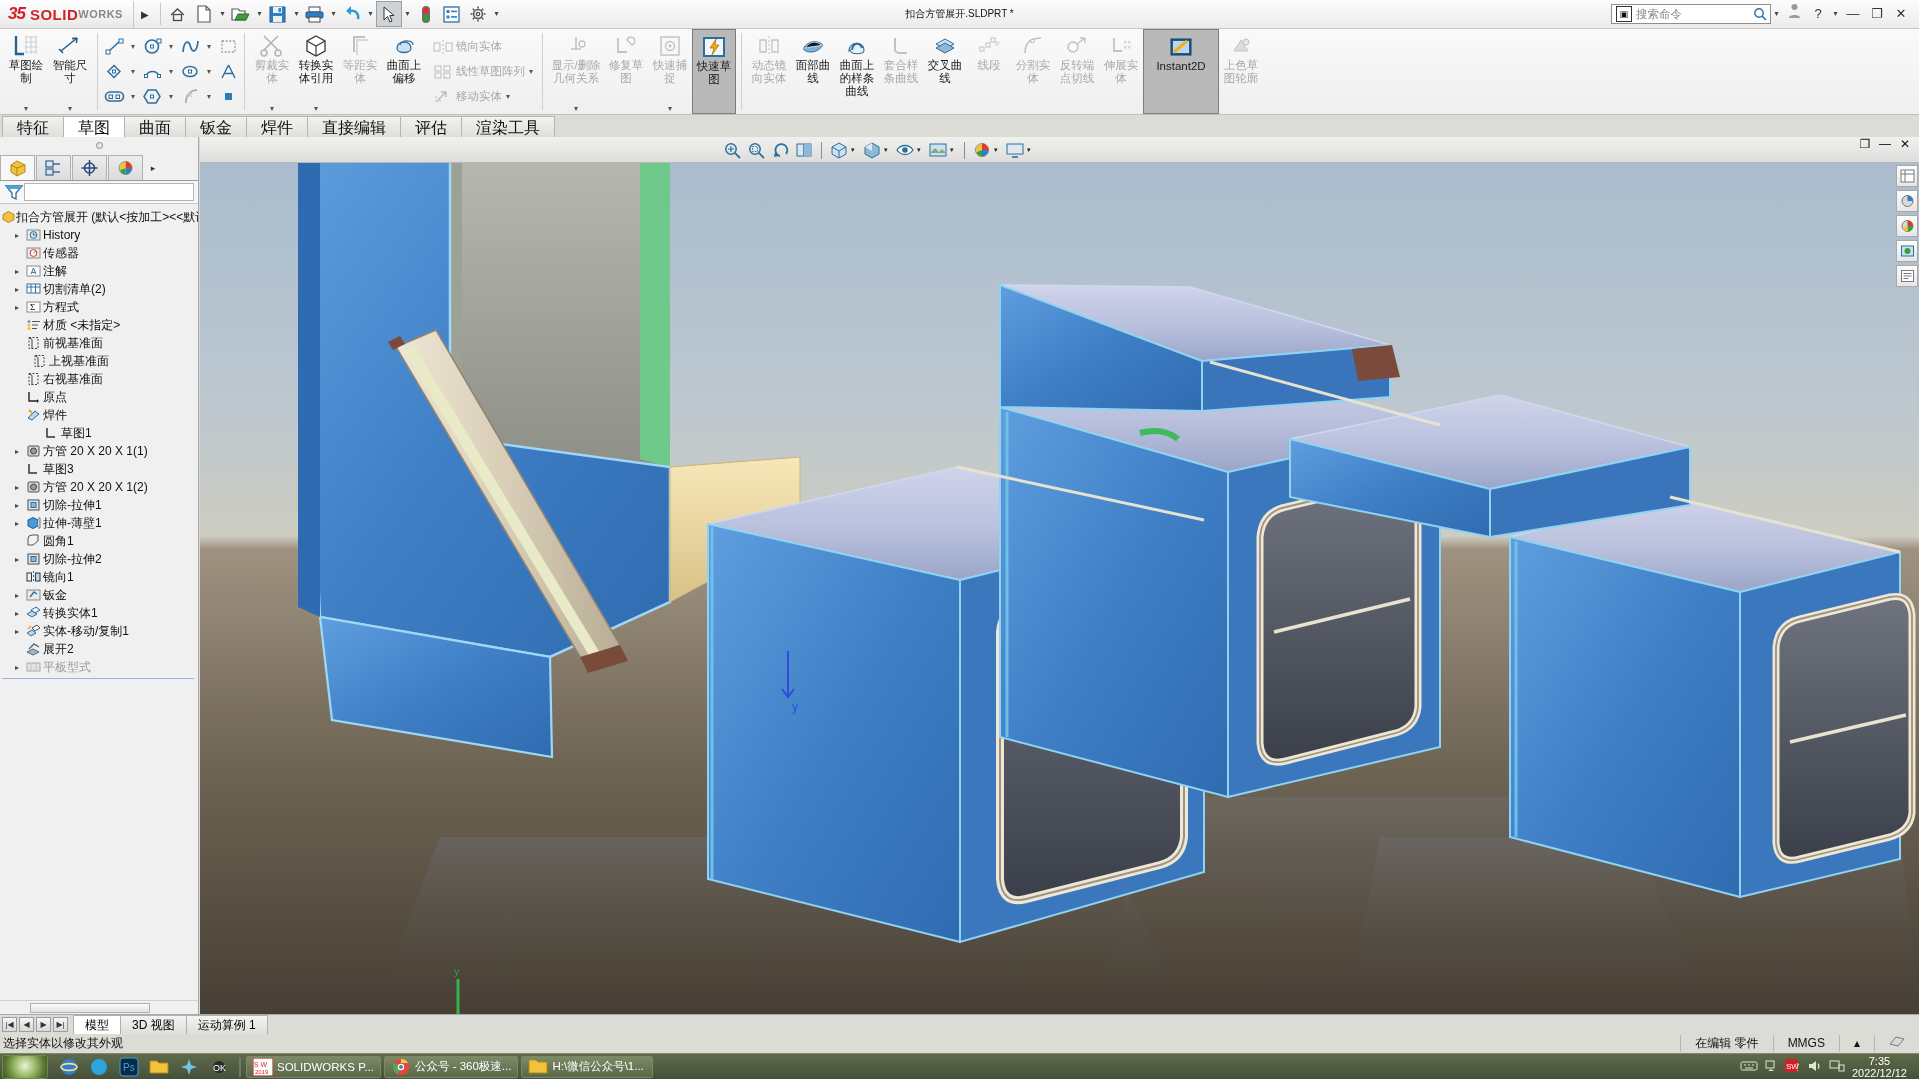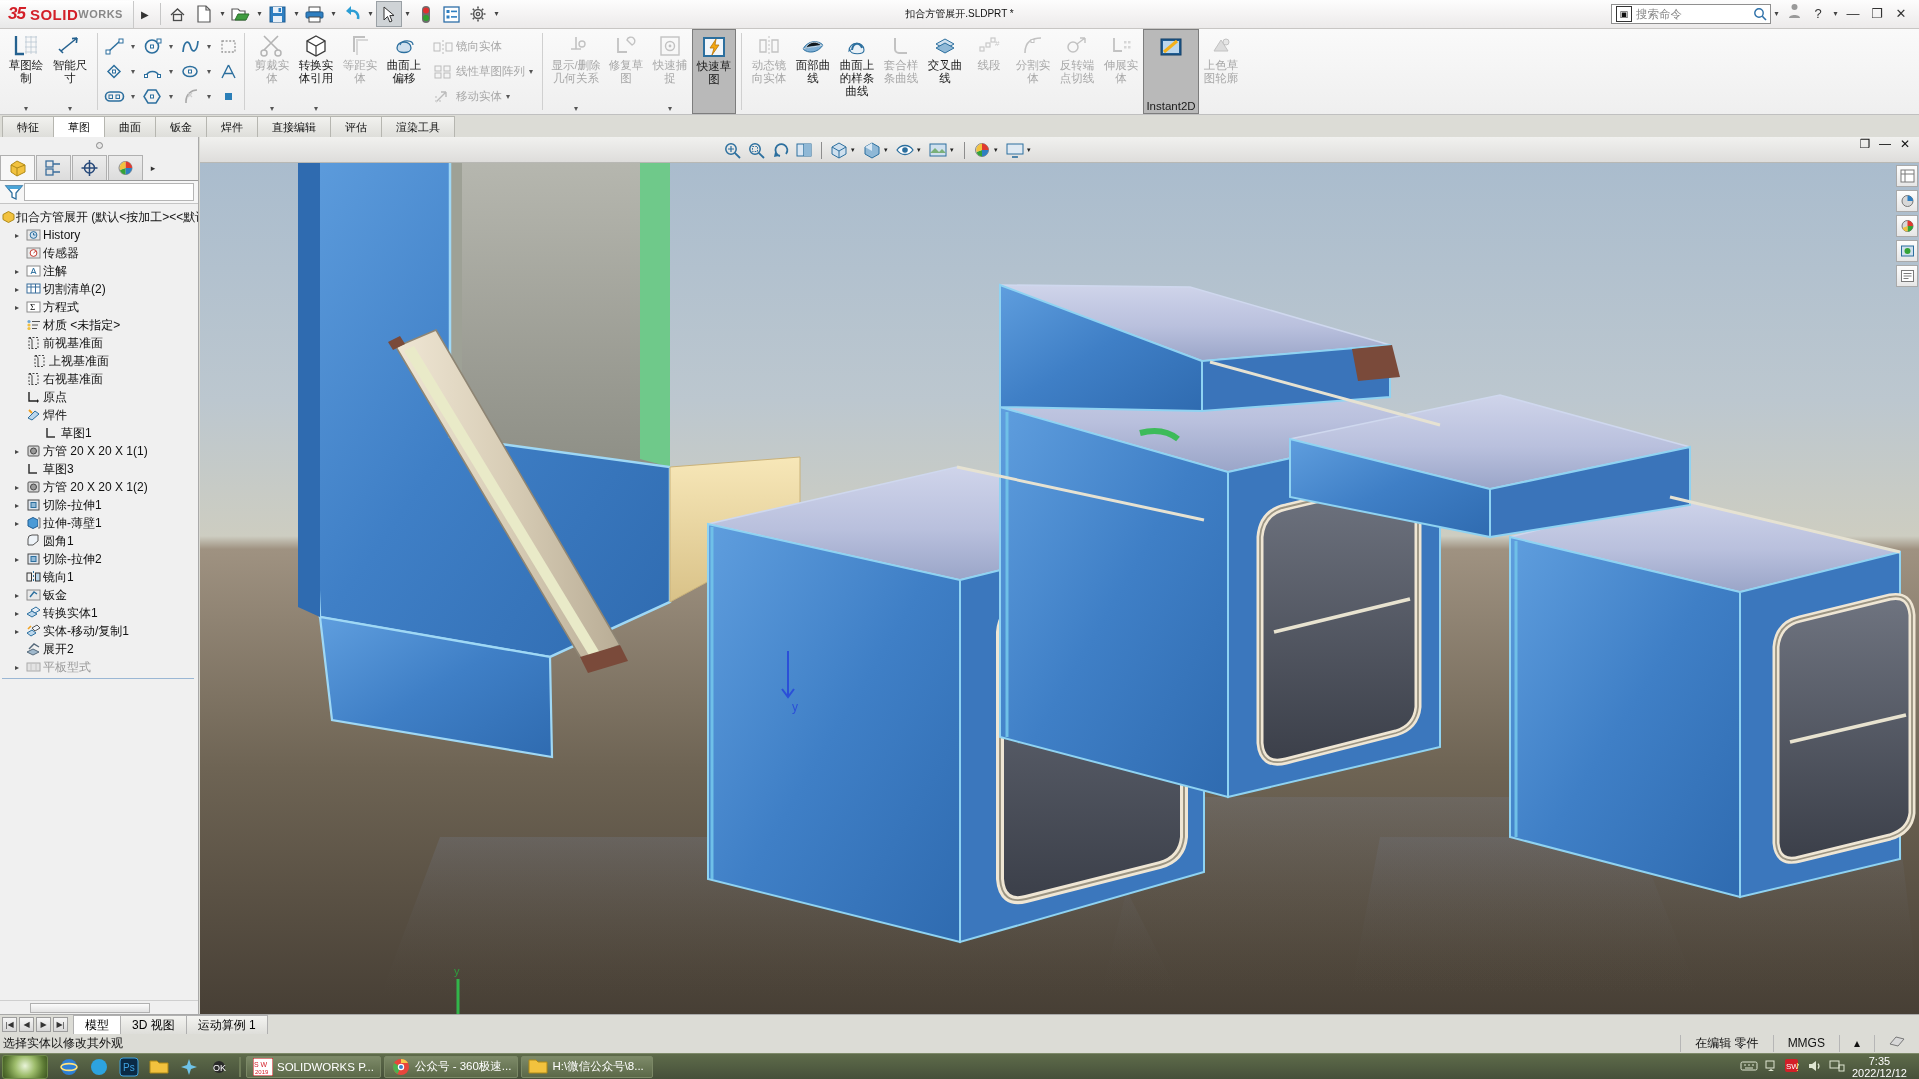--- a/index.html
+++ b/index.html
@@ -41,35 +41,35 @@
   .rgroup { display:flex; align-items:stretch; padding:0 2px; }
   .rsep { width:1px; background:#d0d0d0; margin:4px 3px; }
   .bigbtn { width:44px; display:flex; flex-direction:column; align-items:center;
      padding-top:4px; position:relative; }
   .bigbtn .ico { height:26px; display:flex; align-items:center; justify-content:center; }
   .bigbtn .lbl { font-size:11.5px; line-height:13px; text-align:center; color:#1a1a1a;
      width:44px; word-break:break-all; }
   .bigbtn.dis .lbl { color:#a8a8a8; }
   .bigbtn .cara { position:absolute; bottom:1px; font-size:8px; color:#555; }
   .bigbtn.wide { width:56px; } .bigbtn.wide .lbl { width:56px; }
-  .bigbtn.xwide { width:56px;gap:40px; } .bigbtn.xwide .lbl { width:64px; }
+  .bigbtn.xwide { width:76px; } .bigbtn.xwide .lbl { width:64px; }
   .bigbtn.active { background:#b9b9b9; border:1px solid #7d7d7d; }
   .smallgrid { display:flex; flex-direction:column; justify-content:center; padding:2px 0;}
   .srow { display:flex; align-items:center; height:25px; }
   .sbtn { width:26px; height:23px; display:flex; align-items:center; justify-content:center;}
   .sdrop { width:12px; font-size:8px; color:#555; text-align:center; }
   .listgrp { display:flex; flex-direction:column; justify-content:center; }
   .lrow { display:flex; align-items:center; height:25px; }
   .lrow .ico { width:26px; display:flex; justify-content:center; }
   .lrow .lbl { font-size:11.5px; color:#a8a8a8; }
 
   
   .tabbar { position:absolute; left:0; top:115px; width:1919px; height:22px;
      background:#dcdcd6; display:flex; align-items:flex-end; padding-left:2px; }
-  .tab { height:21px; padding:0 14px; font-size:11px; line-height:21px;
+  .tab { height:21px; padding:0 14px; font-size:16px; line-height:21px;
      background:linear-gradient(#f2f2ef,#dededa); border:1px solid #b6b6b0;
      border-bottom:none; margin-right:-1px; color:#111; }
   .tab.active { background:#fff; }
 
   
   .leftpane { position:absolute; left:0; top:137px; width:199px; height:877px;
      background:#f0f0f0; border-right:1px solid #a9a9a9; display:flex; flex-direction:column;}
   .pin-row { height:17px; display:flex; align-items:center; justify-content:center; }
   .pin-dot { width:7px; height:7px; border-radius:50%; border:1px solid #888; background:#e8e8e8;}
   .pmtabs { height:27px; display:flex; align-items:flex-end; border-bottom:1px solid #9a9a9a;}
@@ -1301,21 +1301,21 @@
           </svg>
       </div>
       <span>公众号 - 360极速...</span>
     </div>
     <div class="taskitem">
       <div class="ti-ico">
         <svg width="20" height="17" viewBox="0 0 20 17">
             <path d="M1 2 h7 l2 2 h9 v11 H1z" fill="#f2c23e" stroke="#b08a17"></path>
           </svg>
       </div>
-      <span>H:\微信公众号\8...</span>
+      <span>H:\微信公众号\1...</span>
     </div>
 
     <div class="tray">
       <div class="ti">
         <svg width="18" height="12" viewBox="0 0 18 12">
             <rect x="1" y="2" width="16" height="8" rx="1.5" fill="none" stroke="#dfe6d2"></rect>
             <path d="M4 5h2M8 5h2M12 5h2M5 8h8" stroke="#dfe6d2"></path>
           </svg>
       </div>
       <div class="ti">

